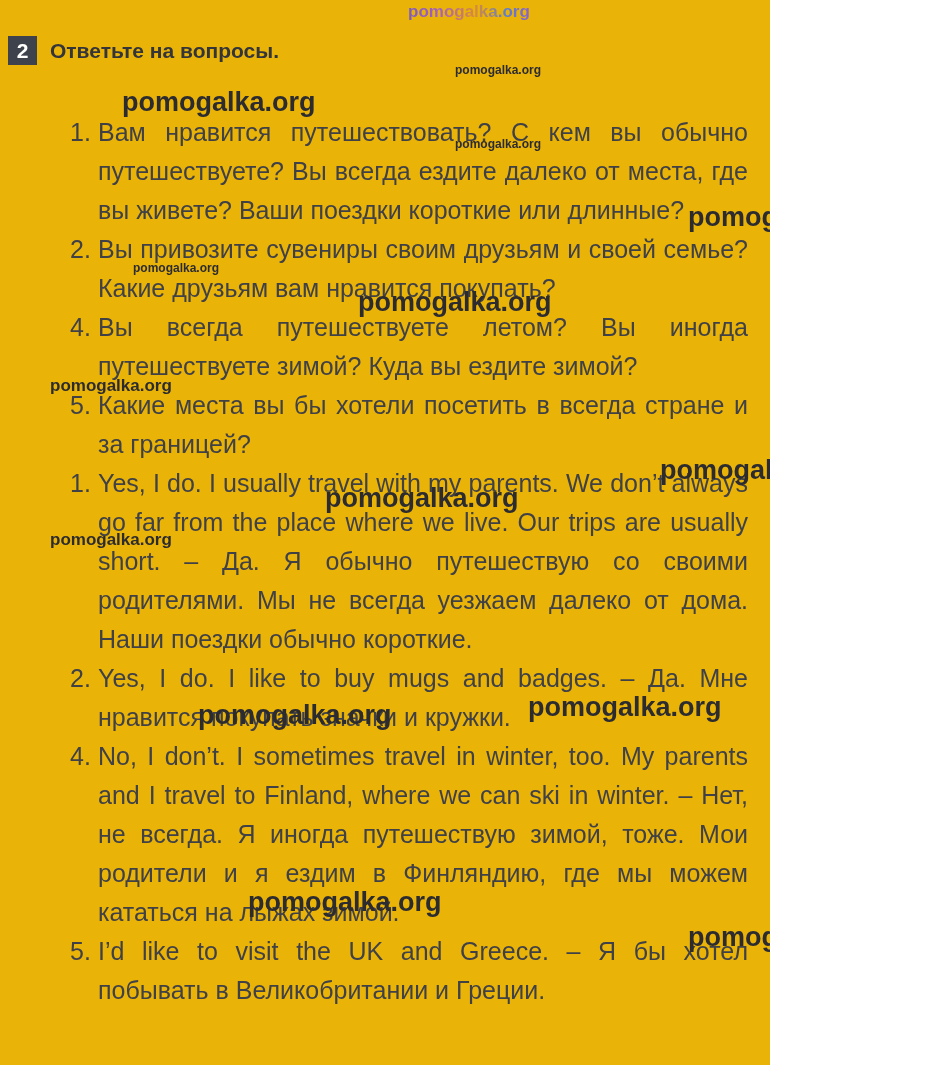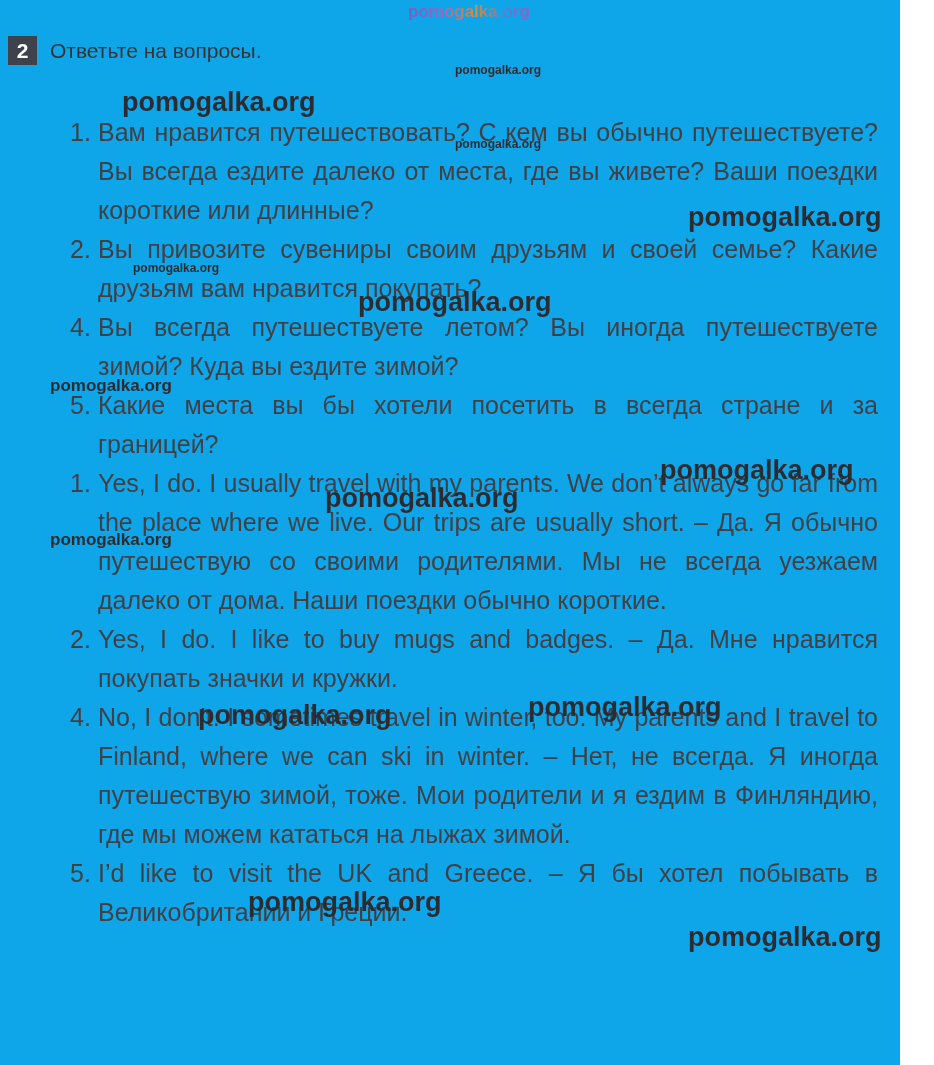--- a/index.html
+++ b/index.html
@@ -3,43 +3,43 @@
 <meta charset="utf-8">
 <style>
   html, body { margin: 0; padding: 0; }
   body {
     width: 934px; height: 1065px;
     background: #ffffff;
     font-family: "Liberation Sans", "DejaVu Sans", sans-serif;
   }
   .page {
     position: relative;
-    width: 900px; height: 1065px;
-    background: #0ea5e9;
+    width: 770px; height: 1065px;
+    background: #eab308;
     overflow: hidden;
   }
   .header {
     display: flex;
     align-items: center;
     gap: 13px;
     margin-top: 36px;
     padding-left: 8px;
   }
   .badge {
     width: 29px; height: 29px;
     background: #3d424c;
     color: #ffffff;
     font-weight: bold;
     font-size: 21px;
     display: flex; align-items: center; justify-content: center;
     flex: 0 0 auto;
   }
   .title {
     font-size: 21px;
-    font-weight: normal;
+    font-weight: bold;
     color: #34353a;
   }
   .content {
     padding: 0 22px 0 70px;
     color: #404147;
     font-size: 25px;
     line-height: 39px;
     text-align: justify;
   }
   .questions { margin-top: 48px; }

